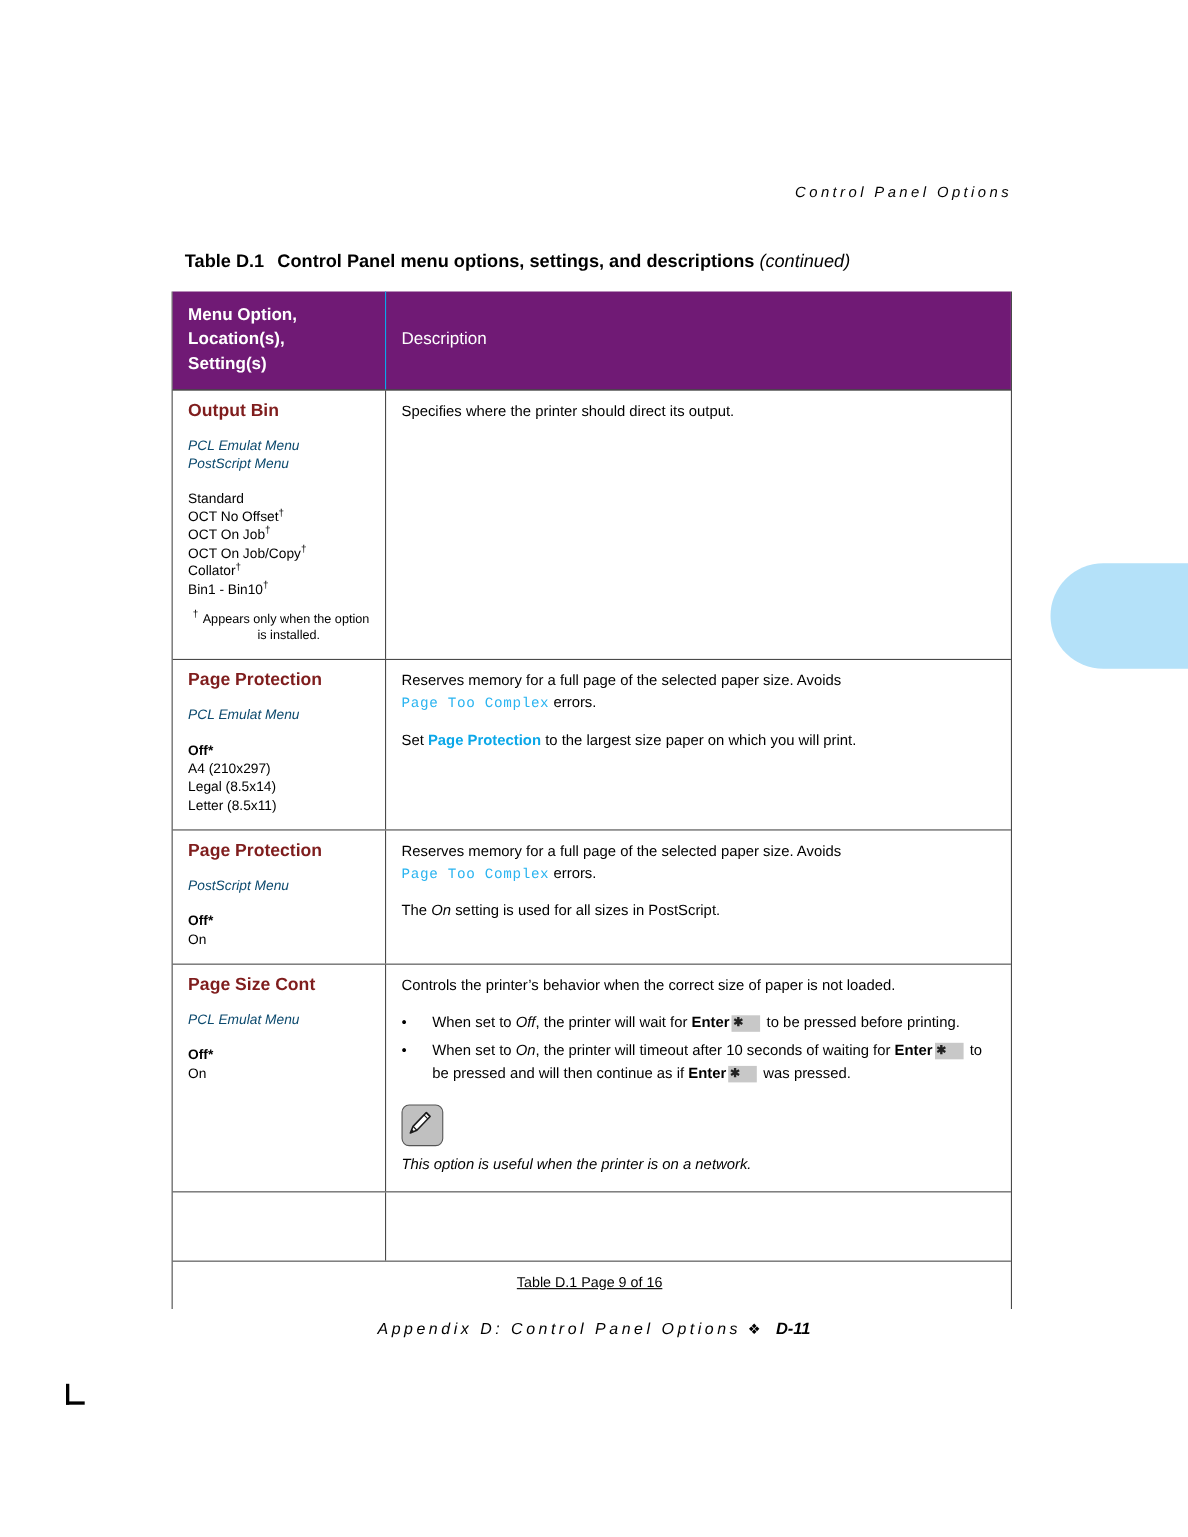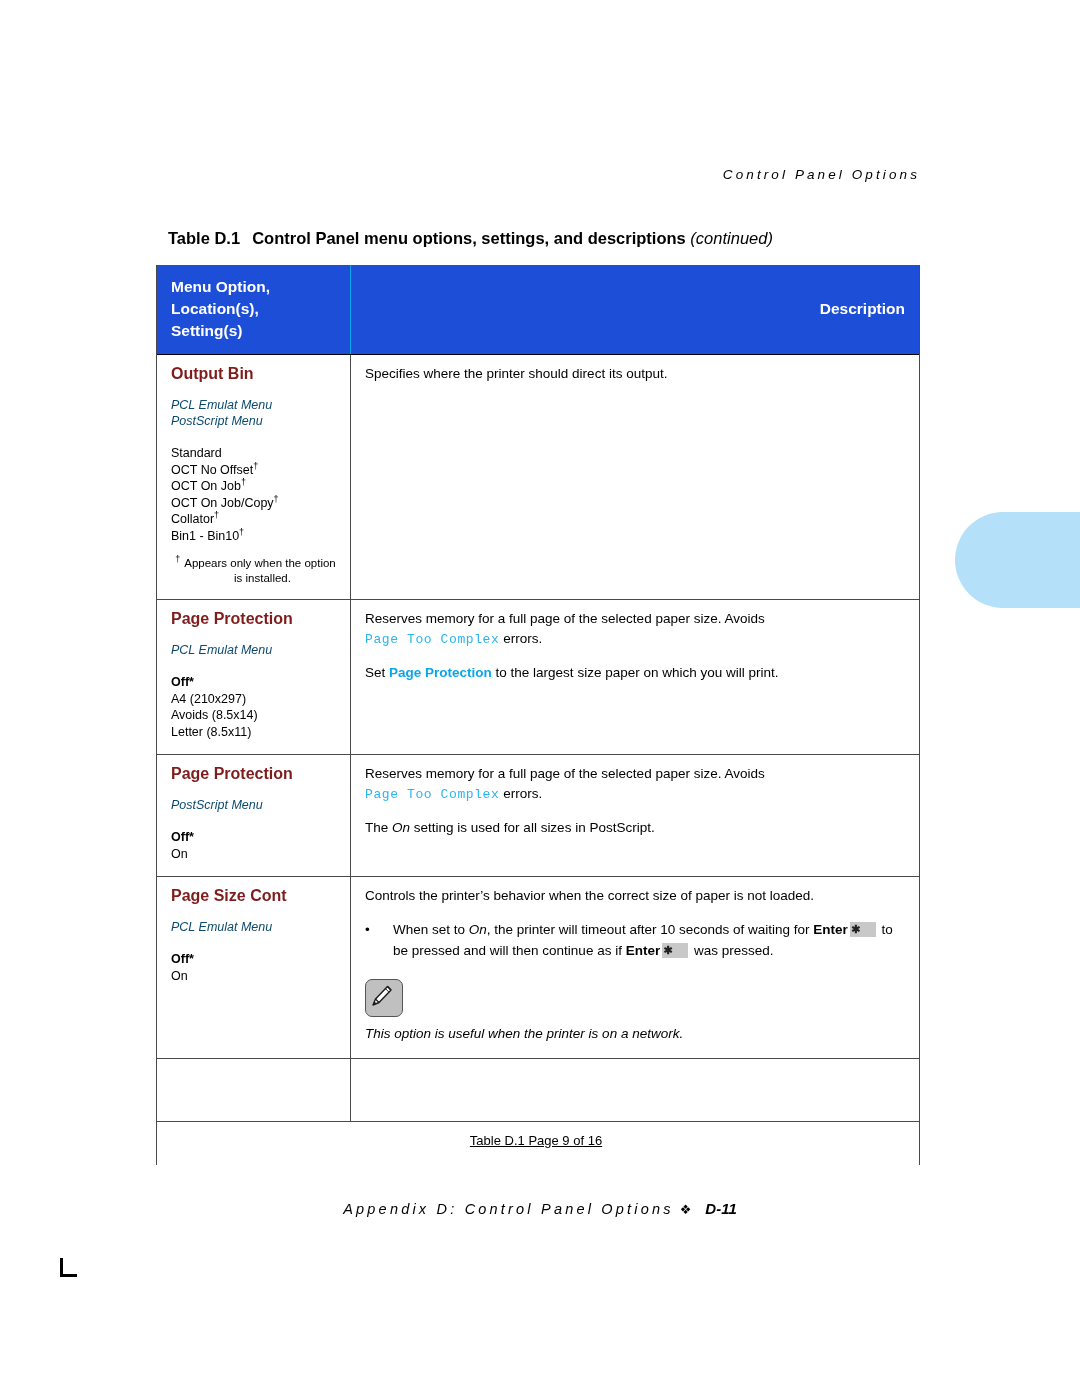--- a/index.html
+++ b/index.html
@@ -88,40 +88,40 @@
     padding: 9px 10px 14px 14px;
   }
   .col-b {
     flex: 1 1 auto;
     box-sizing: border-box;
     padding: 9px 14px 14px 14px;
   }
 
   
   .row.header {
-    background: #1d4ed8;
+    background: #701a75;
     border-top: none;
   }
   .row.header .col-a,
   .row.header .col-b {
     border-right-color: #0aa7e8;
     padding-top: 11px;
     padding-bottom: 12px;
   }
   .hdr-text {
     color: #ffffff;
     font-weight: bold;
     font-size: 15.5px;
     line-height: 22px;
   }
   .hdr-desc {
     color: #ffffff;
-    font-weight: bold;
+    font-weight: normal;
     font-size: 15.5px;
-    text-align: right;
+    text-align: left;
     line-height: 22px;
     padding-top: 22px;
   }
 
   
   .opt-title {
     color: #7f1d1d;
     font-weight: bold;
     font-size: 16px;
     line-height: 20px;
@@ -333,21 +333,21 @@
 
     <div class="row">
       <div class="col-a">
         <div class="opt-title">Page Protection</div>
         <div class="opt-locations">
           <div>PCL Emulat Menu</div>
         </div>
         <div class="opt-settings">
           <div class="default">Off*</div>
           <div>A4 (210x297)</div>
-          <div>Avoids (8.5x14)</div>
+          <div>Legal (8.5x14)</div>
           <div>Letter (8.5x11)</div>
         </div>
       </div>
       <div class="col-b">
         <p class="desc-p"><span>Reserves memory for a full page of the selected paper size. Avoids</span><br><span class="mono">Page Too Complex</span> <span>errors.</span></p>
         <p class="desc-p"><span>Set</span> <span class="blue-bold">Page Protection</span> <span>to the largest size paper on which you will print.</span></p>
       </div>
     </div>
 
     <div class="row">
@@ -374,20 +374,21 @@
           <div>PCL Emulat Menu</div>
         </div>
         <div class="opt-settings">
           <div class="default">Off*</div>
           <div>On</div>
         </div>
       </div>
       <div class="col-b">
         <p class="desc-p">Controls the printer’s behavior when the correct size of paper is not loaded.</p>
         <ul class="bullets">
+          <li><span class="bul">•</span><span>When set to</span> <em class="it">Off</em><span>, the printer will wait for</span> <b>Enter</b><span class="keycap">✱</span> <span>to be pressed before printing.</span></li>
           <li><span class="bul">•</span><span>When set to</span> <em class="it">On</em><span>, the printer will timeout after 10 seconds of waiting for</span> <b>Enter</b><span class="keycap">✱</span> <span>to be pressed and will then continue as if</span> <b>Enter</b><span class="keycap">✱</span> <span>was pressed.</span></li>
         </ul>
         <div class="note-block">
           <div class="note-icon">
             <svg width="32" height="32" viewBox="0 0 32 32" aria-hidden="true">
               <path d="M7 25 L9.5 19 L21.5 6.5 L25 10 L13 22.5 Z" fill="#ffffff" stroke="#1a1a1a" stroke-width="1.4" stroke-linejoin="round"></path>
               <path d="M21.5 6.5 L25 10" stroke="#1a1a1a" stroke-width="1.4"></path>
               <path d="M9.5 19 L13 22.5" stroke="#1a1a1a" stroke-width="1.2"></path>
               <path d="M7 25 L10.6 23.6 L8.4 21.4 Z" fill="#1a1a1a"></path>
               <path d="M19.4 8.6 L22.9 12.1" stroke="#1a1a1a" stroke-width="1"></path>

